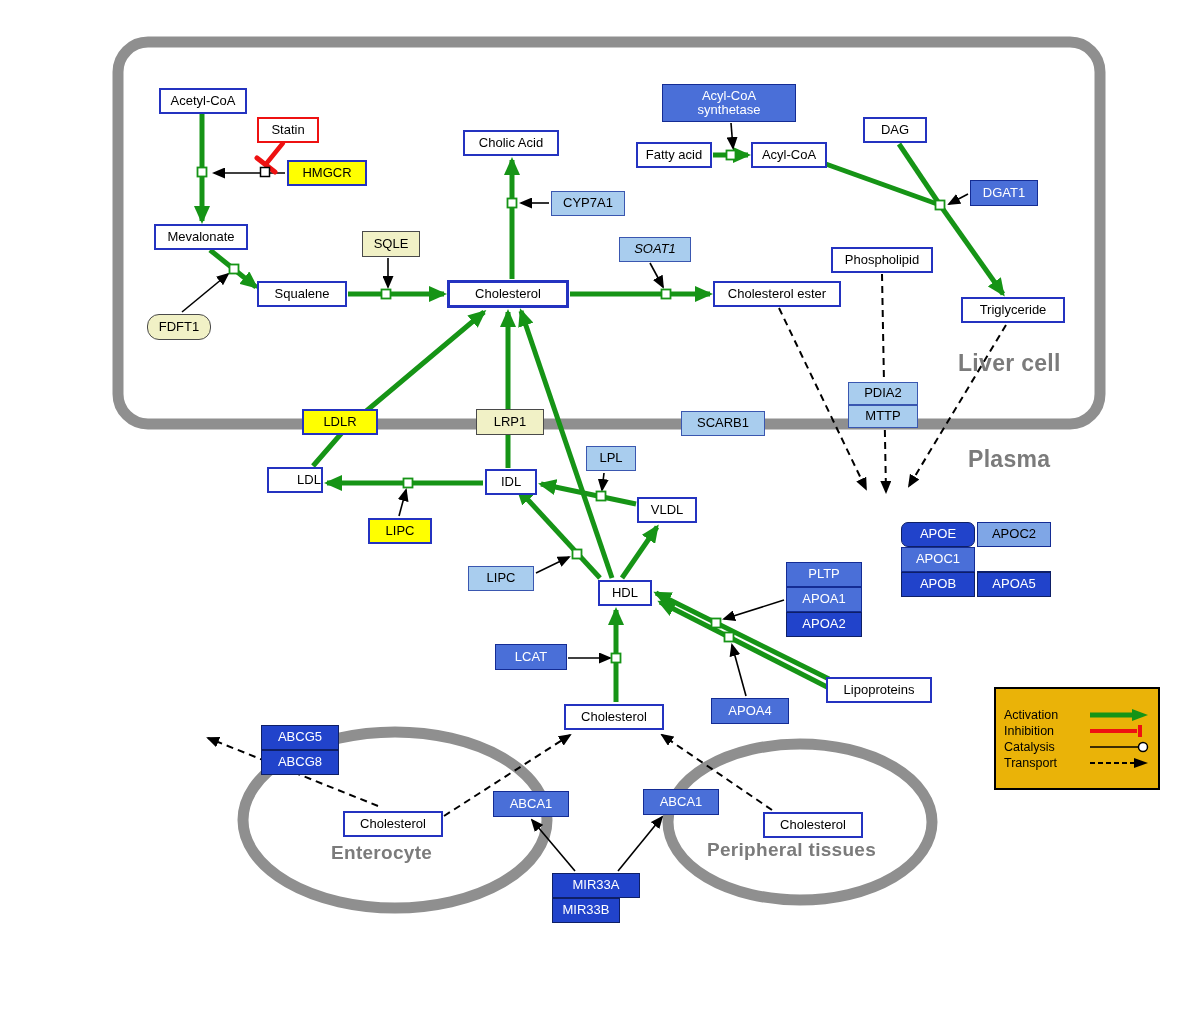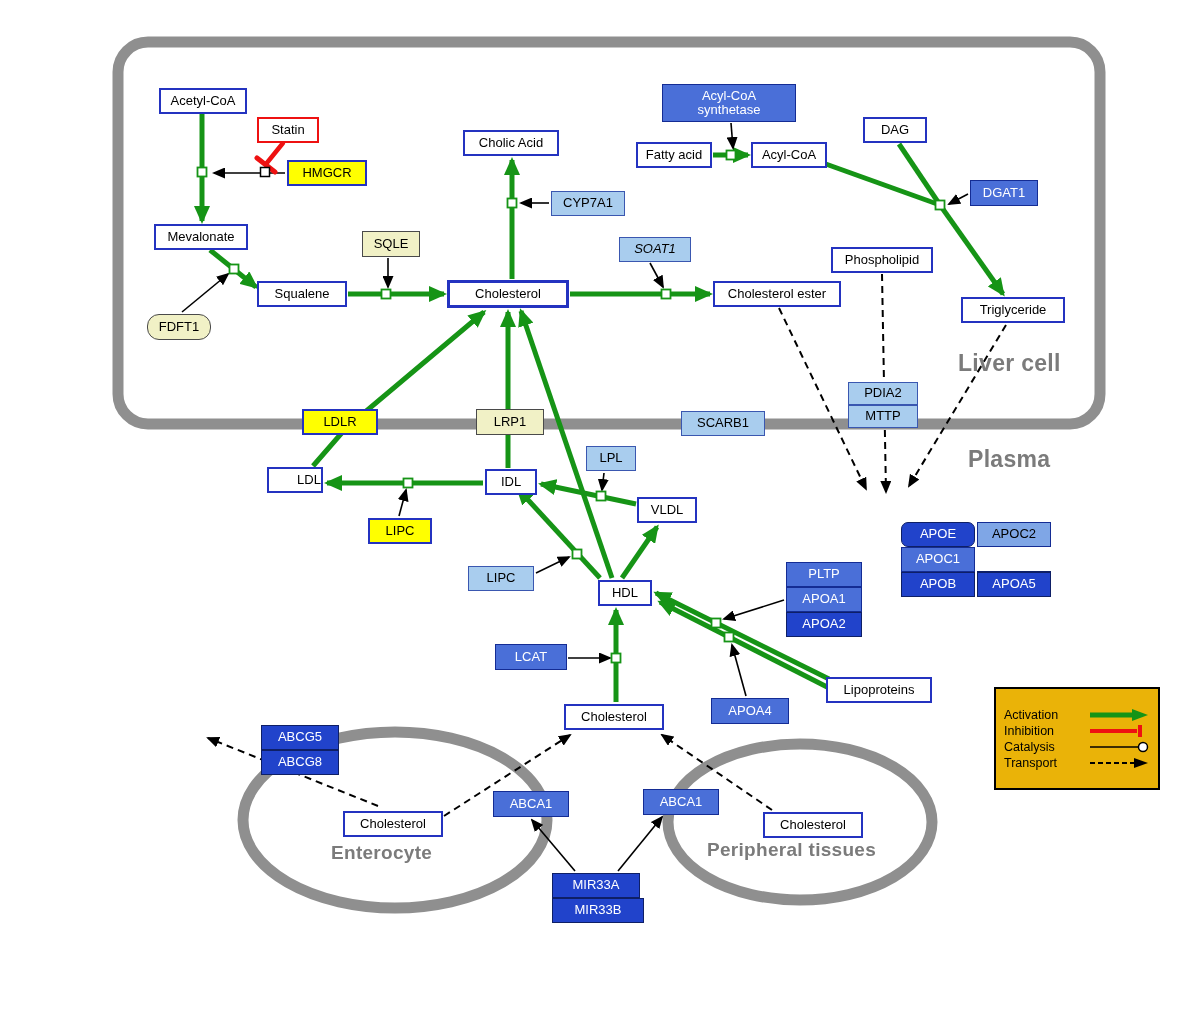--- a/index.html
+++ b/index.html
@@ -165,21 +165,21 @@
       <div class="node mid" style="left: 711px; top: 698px; width: 78px; height: 26px;">APOA4</div>
       <div class="node met" style="left: 826px; top: 677px; width: 106px; height: 26px;">Lipoproteins</div>
       <div class="node met" style="left: 564px; top: 704px; width: 100px; height: 26px;">Cholesterol</div>
       <div class="node dark" style="left: 261px; top: 725px; width: 78px; height: 25px;">ABCG5</div>
       <div class="node dark" style="left: 261px; top: 750px; width: 78px; height: 25px;">ABCG8</div>
       <div class="node met" style="left: 343px; top: 811px; width: 100px; height: 26px;">Cholesterol</div>
       <div class="node mid" style="left: 493px; top: 791px; width: 76px; height: 26px;">ABCA1</div>
       <div class="node mid" style="left: 643px; top: 789px; width: 76px; height: 26px;">ABCA1</div>
       <div class="node met" style="left: 763px; top: 812px; width: 100px; height: 26px;">Cholesterol</div>
       <div class="node dark" style="left: 552px; top: 873px; width: 88px; height: 25px;">MIR33A</div>
-      <div class="node dark" style="left: 552px; top: 898px; width: 92px; height: 25px;">MIR33B</div>
+      <div class="node dark" style="left: 552px; top: 898px; width: 68px; height: 25px;">MIR33B</div>
     </div>
 
   <div class="region-label lbl-liver">Liver cell</div>
   <div class="region-label lbl-plasma">Plasma</div>
   <div class="region-label small lbl-ent">Enterocyte</div>
   <div class="region-label small lbl-per">Peripheral tissues</div>
 
   <div id="legend">
     <div class="lrow">
       <span>Activation</span>

